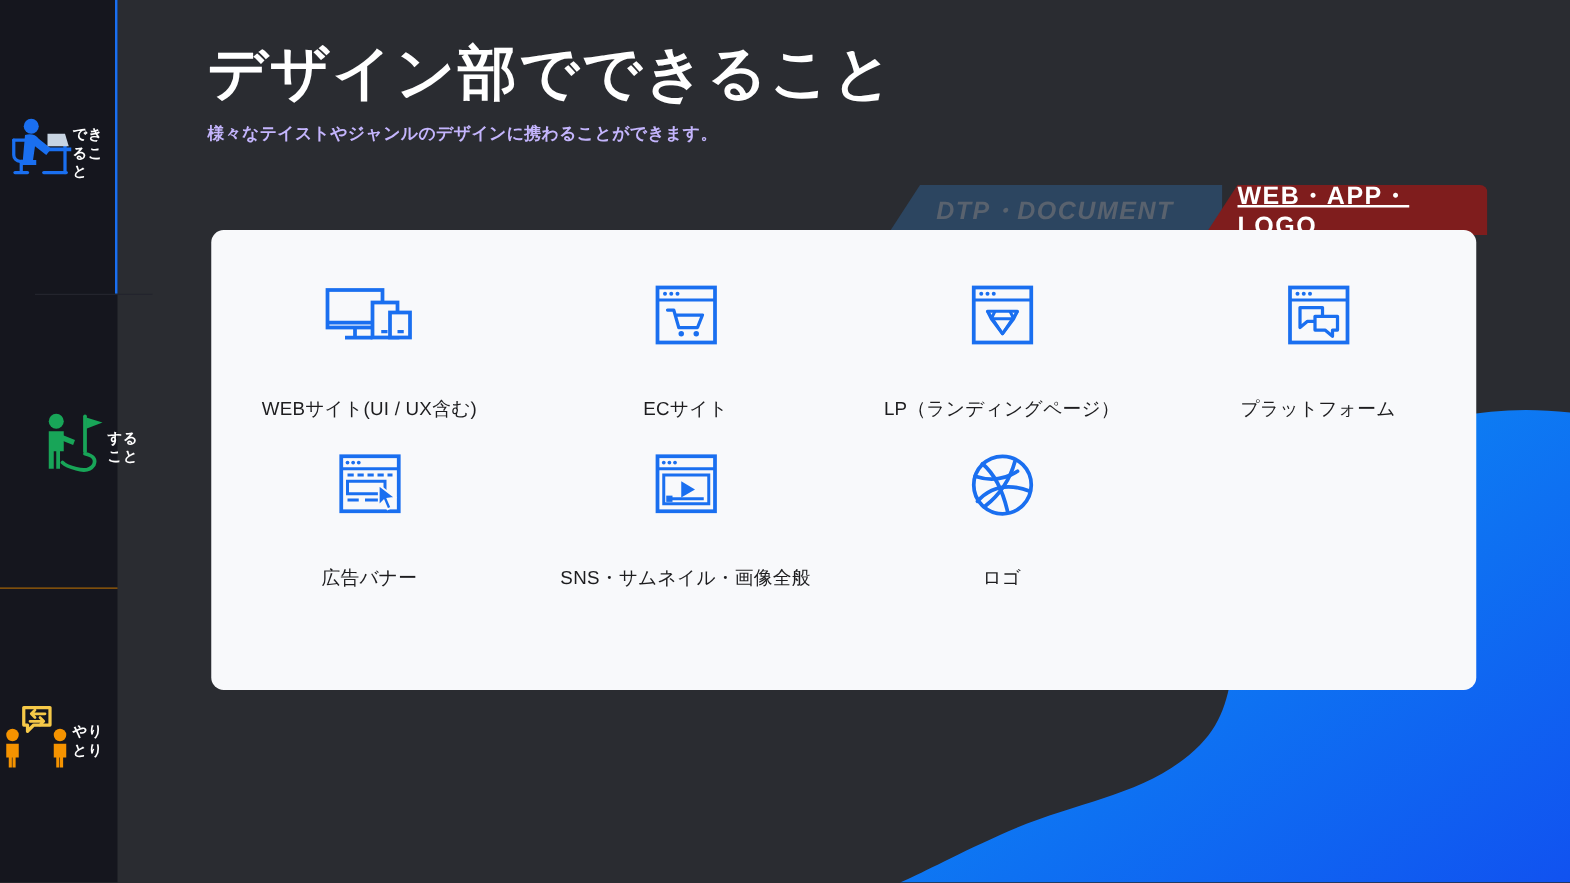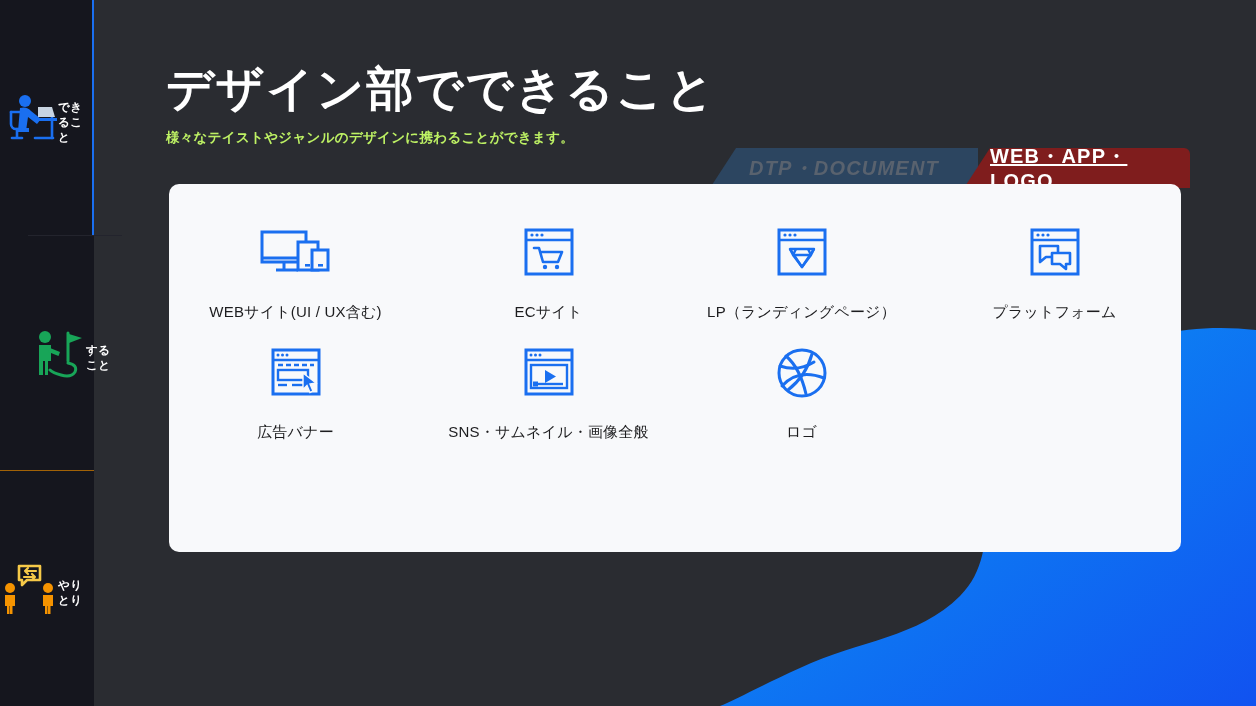--- a/index.html
+++ b/index.html
@@ -30,27 +30,27 @@
     content:""; position:absolute; right:0; top:0;
     width:2px; height:235px; background:#1a6ff0;
   }
   .side-icon { width:58px; height:52px; display:block; }
   .side-label {
     margin-top:10px; color:#ffffff; font-size:11.5px;
     font-weight:bold; letter-spacing:.6px;
   }
 
   
-  .header { position:absolute; left:166px; top:63px; z-index:2; }
+  .header { position:absolute; left:166px; top:32px; z-index:2; }
   .page-title {
     color:#ffffff; font-size:47px; font-weight:bold;
     letter-spacing:2px; line-height:1.12; white-space:nowrap;
   }
   .page-subtitle {
-    color:#bef264; font-size:13.5px; font-weight:bold;
+    color:#c4b5fd; font-size:13.5px; font-weight:bold;
     letter-spacing:.3px; margin-top:13px; white-space:nowrap;
   }
 
   
   .tabs {
     position:absolute; top:148px; left:710px; height:40px;
     display:flex; z-index:2;
   }
   .tab {
     height:40px; display:flex; align-items:center; justify-content:center;
@@ -73,21 +73,21 @@
   .card {
     position:absolute; left:169px; top:184px;
     width:1012px; height:368px;
     background:#f8f9fb; border-radius:10px; z-index:2;
     padding:38px 0 0 0;
   }
   .grid { display:grid; grid-template-columns:repeat(4,1fr); row-gap:20px; }
   .cell { display:flex; flex-direction:column; align-items:center; }
   .cell-icon { width:80px; height:64px; display:block; }
   .cell-label {
-    margin-top:17px; color:#1d1d1f; font-size:15px;
+    margin-top:32px; color:#1d1d1f; font-size:15px;
     white-space:nowrap; letter-spacing:.2px;
   }
 </style>
 </head>
 <body>
 
 <div class="blob-layer">
   <svg width="1256" height="706" viewBox="0 0 1256 706">
     <defs>
       <linearGradient id="blobGrad" x1="0" y1="0" x2="1" y2="1">

